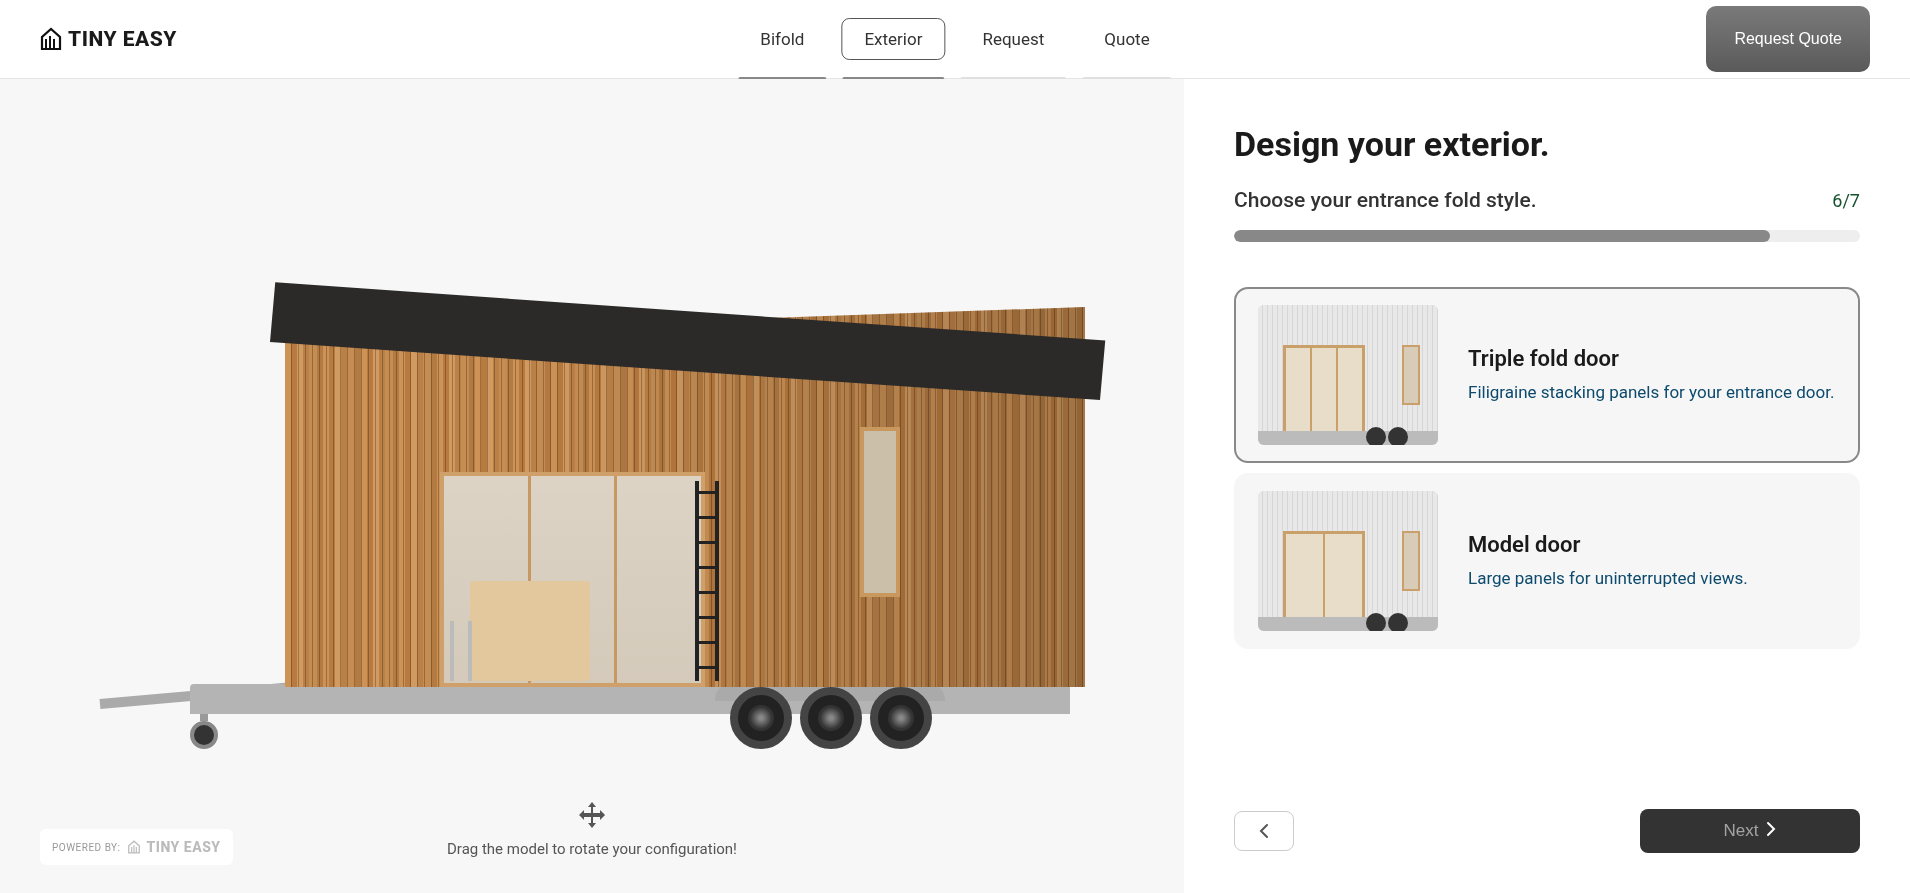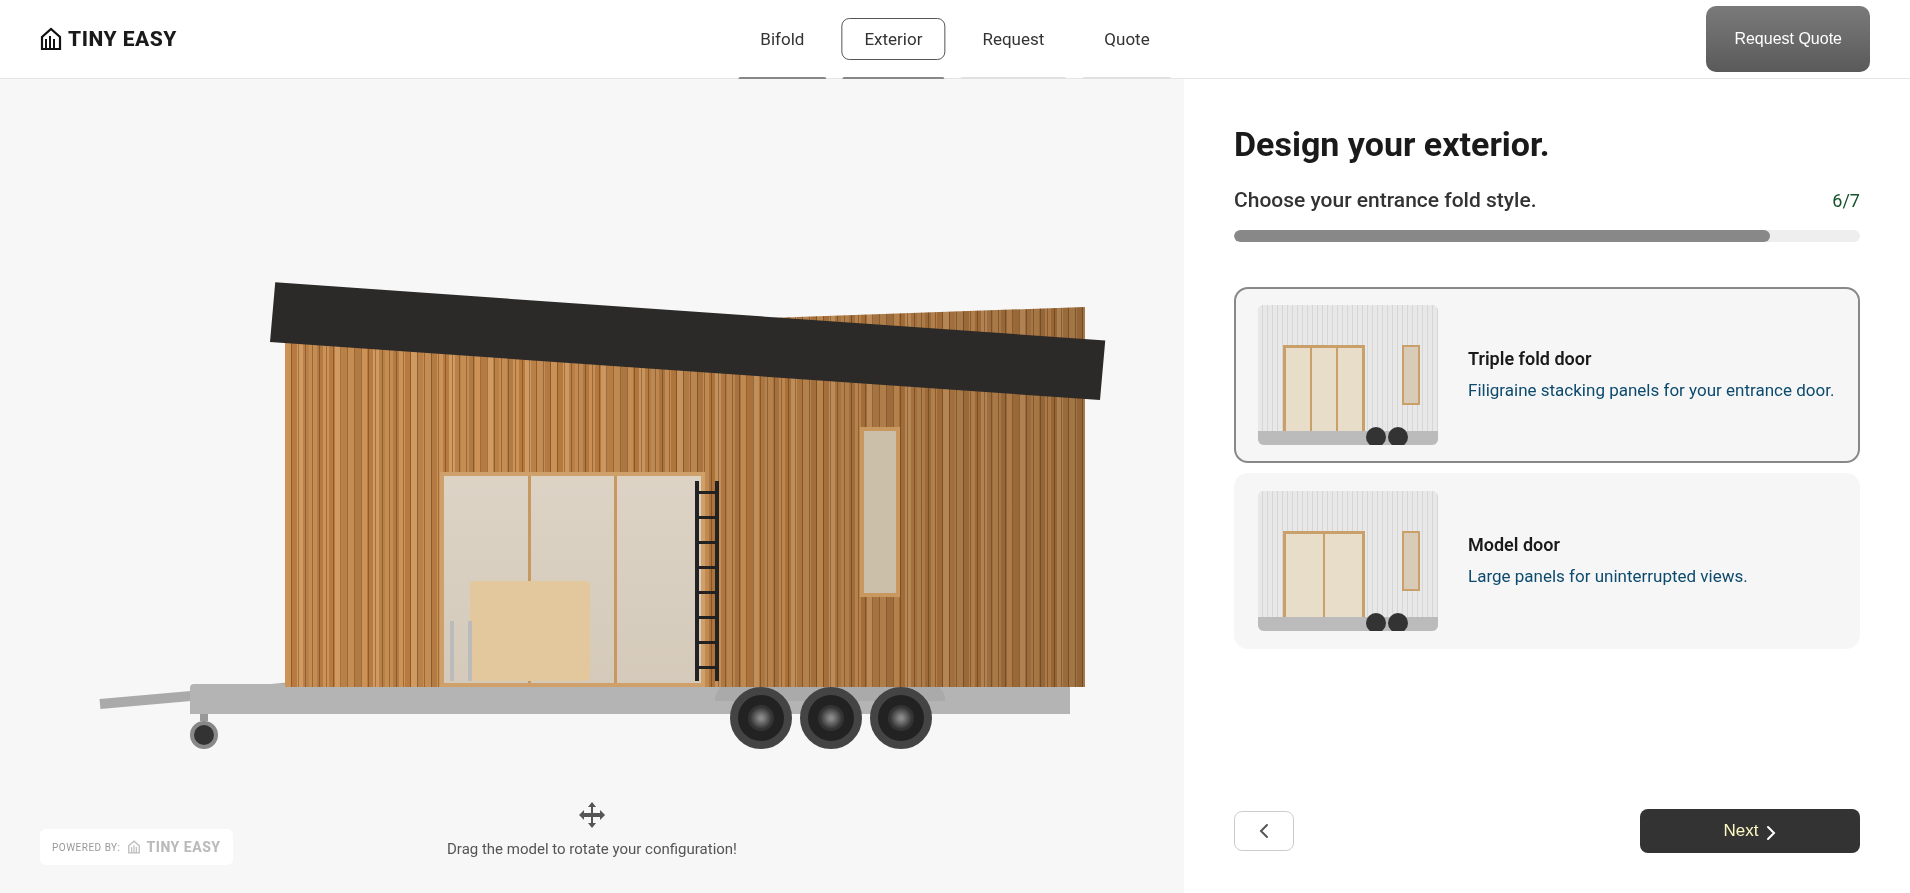--- a/index.html
+++ b/index.html
@@ -353,21 +353,21 @@
     background:#d8ccb8; border:2px solid #caa06a;
   }
   .thumb .t-base{
     position:absolute; bottom:0; left:0; right:0; height:14px; background:#bbb;
   }
   .thumb .t-wheel{
     position:absolute; bottom:-2px; right:30px; width:20px; height:20px; background:#333; border-radius:50%;
   }
   .thumb .t-wheel.w2{right:52px;}
   .opt-text h3 {
-    font-size: 18px;
+    font-size: 22px;
     font-weight: 600;
     margin-bottom: 10px;
   }
   .opt-text p {
     font-size: 17px;
     color: #0c4a6e;
     line-height: 1.4;
   }
   .panel-footer {
     margin-top: auto;
@@ -382,29 +382,29 @@
     border: 1px solid #ccc;
     border-radius: 8px;
     background: #fff;
     cursor: pointer;
     display: flex;
     align-items: center;
     justify-content: center;
   }
   .next-btn {
     background: #333;
-    color: #fef9c3;
+    color: #a3a3a3;
     border: none;
     padding: 12px 40px;
     border-radius: 8px;
     font-size: 17px;
     cursor: pointer;
     min-width: 220px;
     display: flex;
-    align-items: flex-end;
+    align-items: flex-start;
     justify-content: center;
     gap: 8px;
   }
 </style>
 </head>
 <body>
 
 <div class="header">
   <div class="logo">
     <svg width="22" height="24" viewBox="0 0 22 24">

